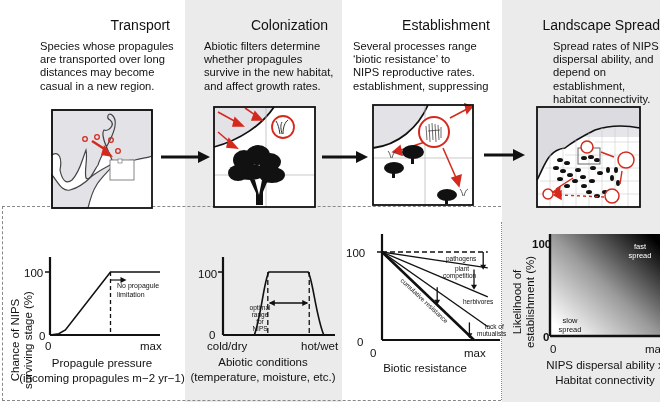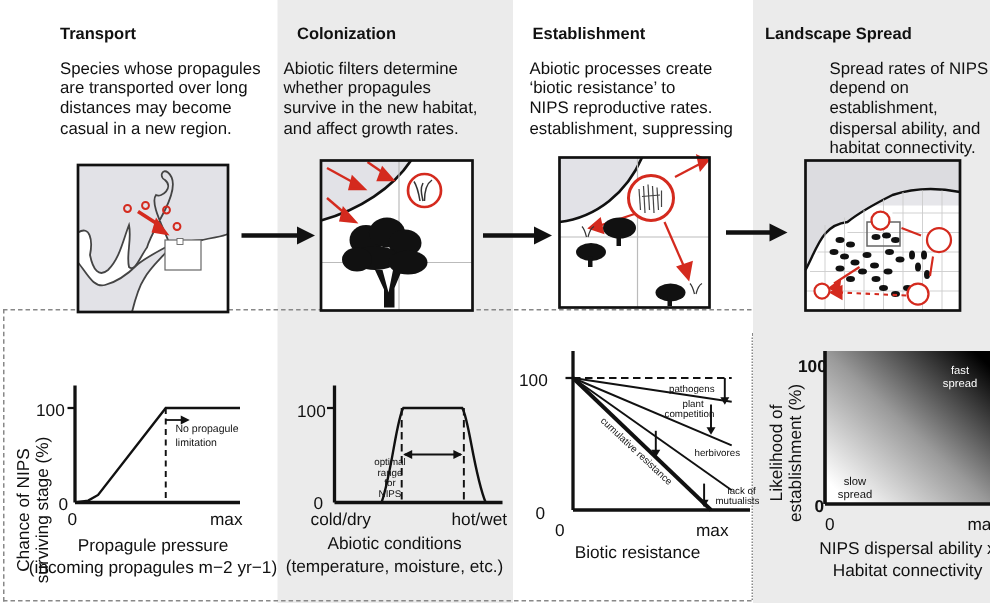--- a/index.html
+++ b/index.html
@@ -4,21 +4,21 @@
 <style>
   html, body { margin: 0; padding: 0; }
   body {
     width: 660px; height: 402px; position: relative; overflow: hidden;
     background: #ffffff;
     font-family: "Liberation Sans", "DejaVu Sans", sans-serif;
     color: #111;
   }
   .col-bg { position: absolute; top: 0; height: 402px; }
   .gray { background: #ebebeb; }
-  .title { position: absolute; font-weight: bold; font-size: 11px; text-align: left; }
+  .title { position: absolute; font-weight: normal; font-size: 14px; text-align: right; }
   .desc { position: absolute; font-size: 11.2px; line-height: 13.2px; }
   .dashframe {
     position: absolute; left: 2px; top: 206px; width: 498px; height: 193px;
     border-left: 1.5px dashed #888; border-bottom: 1.5px dashed #888;
     border-top: 1.5px dashed #888;
   }
   .dash-right {
     position: absolute; left: 501px; top: 222px; height: 178px;
     border-left: 1.5px dotted #888;
   }
@@ -37,36 +37,36 @@
 <div class="title" style="left:198px;top:17px;width:130px;">Colonization</div>
 <div class="title" style="left:355px;top:17px;width:135px;">Establishment</div>
 <div class="title" style="left:510px;top:17px;width:150px;">Landscape Spread</div>
 
 <div class="desc" style="left:40px;top:40px;">
   <div>Species whose propagules</div>
   <div>are transported over long</div>
   <div>distances may become</div>
   <div>casual in a new region.</div>
 </div>
-<div class="desc" style="left:189px;top:40px;">
+<div class="desc" style="left:204px;top:40px;">
   <div>Abiotic filters determine</div>
   <div>whether propagules</div>
   <div>survive in the new habitat,</div>
   <div>and affect growth rates.</div>
 </div>
 <div class="desc" style="left:353px;top:40px;">
-  <div>Abiotic processes create</div>
+  <div>Several processes range</div>
   <div>‘biotic resistance’ to</div>
   <div>NIPS reproductive rates.</div>
   <div>establishment, suppressing</div>
 </div>
 <div class="desc" style="left:516px;top:40px;margin-left:37px;">
   <div>Spread rates of NIPS</div>
+  <div>dispersal ability, and</div>
   <div>depend on establishment,</div>
-  <div>dispersal ability, and</div>
   <div>habitat connectivity.</div>
 </div>
 
 <div class="dashframe"></div>
 <div class="dash-right"></div>
 
 <svg width="660" height="402" style="left:0;top:0;">
 
   <g>
     <rect x="52" y="110" width="100" height="98" fill="#ffffff"></rect>

